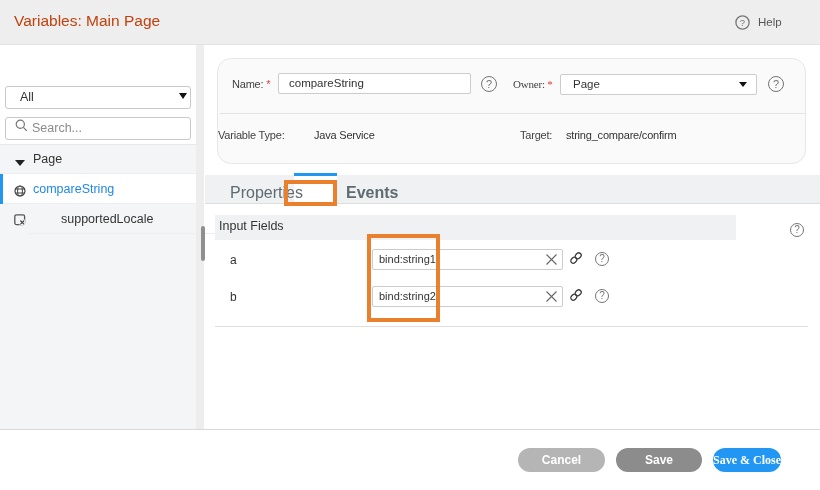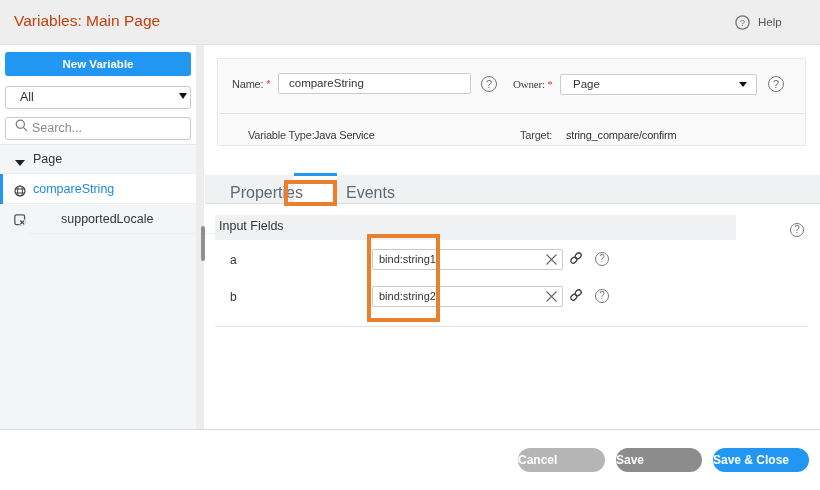--- a/index.html
+++ b/index.html
@@ -22,76 +22,75 @@
 .trow { left:0; width:196px; height:30px; line-height:30px; font-size:12.5px; color:#333; border-bottom:1px solid #eceeef; }
 #row-page { top:0; }
 #row-cs { top:30px; background:#fff; color:#1e88e5; }
 #csbar { left:0; top:30px; width:3px; height:30px; background:#2196f3; }
 #row-sl { top:60px;margin-left:28px; }
 #pgtri { left:15px; top:42px; width:0; height:0; border-left:5px solid transparent; border-right:5px solid transparent; border-top:6.5px solid #222; }
 
 #sbtrack { left:196px; top:45px; width:8px; height:384px; background:#ededed; }
 #sbthumb { left:201px; top:226px; width:4px; height:35px; background:#8f8f8f; border-radius:2px; }
 
-#panel { left:217px; top:58px; width:589px; height:88px; background:#fafafa; border:1px solid #e7e7e7; border-radius:2px; }
+#panel { left:217px; top:58px; width:589px; height:106px; background:#fafafa; border:1px solid #e7e7e7; border-radius:14px; }
 .lbl { font-size:11px; letter-spacing:-0.2px; color:#424242; }
 .star { color:#e53935; }
 .inp { background:#fff; border:1px solid #ccc; border-radius:2px; font-size:11.5px; color:#333; }
 #nameLbl { left:14px; top:19px; }
 #nameInp { left:60px; top:14px; width:193px; height:21px; line-height:19px; padding-left:10px; }
 #ownLbl { left:295px; top:19px;font-family:Liberation Serif, serif; }
 #ownInp { left:342px; top:15px; width:197px; height:21px; line-height:19px; padding-left:12px; }
 #ownArr { left:521px; top:23px; width:0; height:0; border-left:4px solid transparent; border-right:4px solid transparent; border-top:5px solid #111; }
 #pdiv { left:2px; top:54px; width:585px; height:1px; background:#e3e3e3; }
-#vtLbl { left:30px; top:70px;text-align:center; }
+#vtLbl { left:0; top:70px;text-align:center; }
 #vtVal { left:96px; top:70px; color:#333; }
 #tgLbl { left:302px; top:70px; }
 #tgVal { left:348px; top:70px; color:#333; }
 .qm { position:absolute; border:1.4px solid #757575; border-radius:50%; color:#757575; text-align:center; font-size:11px; }
 .qm16 { width:16px; height:16px; line-height:14px; }
 .qm14 { width:14px; height:14px; line-height:12.5px; font-size:10px; }
 
 #tabbar { left:205px; top:175px; width:615px; height:29px; background:#eff1f2; border-bottom:1px solid #dcdede; }
 #tabActive { left:294px; top:175px; width:43px; height:28.5px; background:#fff; }
 #tabInd { left:294px; top:173px; width:43px; height:3px; background:#2196f3; }
 .tab { position:absolute; top:184px; font-size:16px; color:#5f6b73; }
 #tProp { left:230px; }
 #tData { left:302px; color:#1c1c1c;margin-top:34px; }
-#tEvents { left:346px; }
+#tEvents { left:346px;font-weight:bold; }
 
 #ifbar { left:215px; top:215px; width:521px; height:25px; background:#eff1f2; }
 #ifLbl { left:4px; top:4px; font-size:12.5px; color:#333; }
 #rows { left:215px; top:240px; width:593px; height:87px; background:#fff; border-bottom:1px solid #e0e0e0; }
 .rowlbl { position:absolute; left:15px; font-size:12px; color:#333; }
 .rowinp { position:absolute; left:157px; width:191px; height:21px; line-height:19px; padding-left:6px; font-size:11px; }
 
 #footline { left:0; top:429px; width:820px; height:1px; background:#d9d9d9; }
-.btn { position:absolute; top:448px; height:24px; color:#fff; font-size:12px; font-weight:bold; text-align:left; line-height:24px; border-radius:12px; }
+.btn { position:absolute; top:448px; height:24px; color:#fff; font-size:12px; font-weight:bold; text-align:center; line-height:24px; border-radius:12px; }
 #bCancel { left:518px; width:87px; background:#b5b5b5; }
 #bSave { left:616px; width:86px; background:#8c8c8c; }
-#bSC { left:713px; width:96px; background:#2196f3; }
+#bSC { left:713px; width:68px; background:#2196f3;font-family:Liberation Serif, serif; }
 
 .hl { position:absolute; border:4px solid #e8802e; }
 #hl1 { left:284px; top:180px; width:53px; height:26px; }
 #hl2 { left:367px; top:234px; width:73px; height:88px; }
 svg { display:block; }
 </style>
 </head>
 <body>
 <div id="page">
   <div class="abs" id="hdr"></div>
   <div class="abs" id="title">Variables: Main Page</div>
   <svg class="abs" style="left:735px; top:15px;" width="15" height="15" viewBox="0 0 15 15">
       <circle cx="7.5" cy="7.5" r="6.6" fill="none" stroke="#757575" stroke-width="1.3"></circle>
       <text x="7.5" y="10.8" font-size="9.5" fill="#757575" text-anchor="middle" font-family="Liberation Sans">?</text>
     </svg>
   <div class="abs" id="help">Help</div>
 
   <div class="abs" id="side">
-    <div class="abs" id="newvar">New Variable</div>
     <div class="abs sbox" id="allbox">All</div>
     <div class="abs" id="allarr"></div>
     <div class="abs sbox" id="searchbox">Search...</div>
     <svg class="abs" style="left:15px; top:74px;" width="13" height="13" viewBox="0 0 13 13">
         <circle cx="5.3" cy="5.3" r="4.1" fill="none" stroke="#757575" stroke-width="1.2"></circle>
         <line x1="8.4" y1="8.4" x2="11.8" y2="11.8" stroke="#757575" stroke-width="1.2"></line>
       </svg>
     <div class="abs" id="tree"></div>
     <div class="abs trow" id="row-page" style="top:99px;"><span style="margin-left:33px;">Page</span></div>
     <div class="abs" id="pgtri" style="top:115px;"></div>

